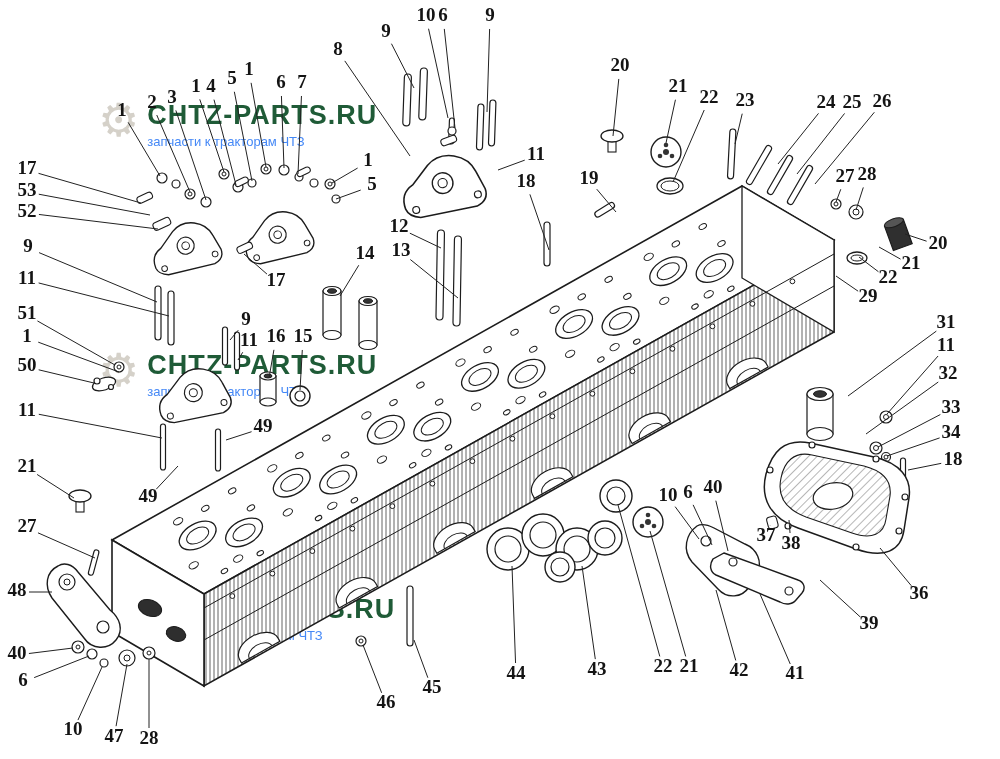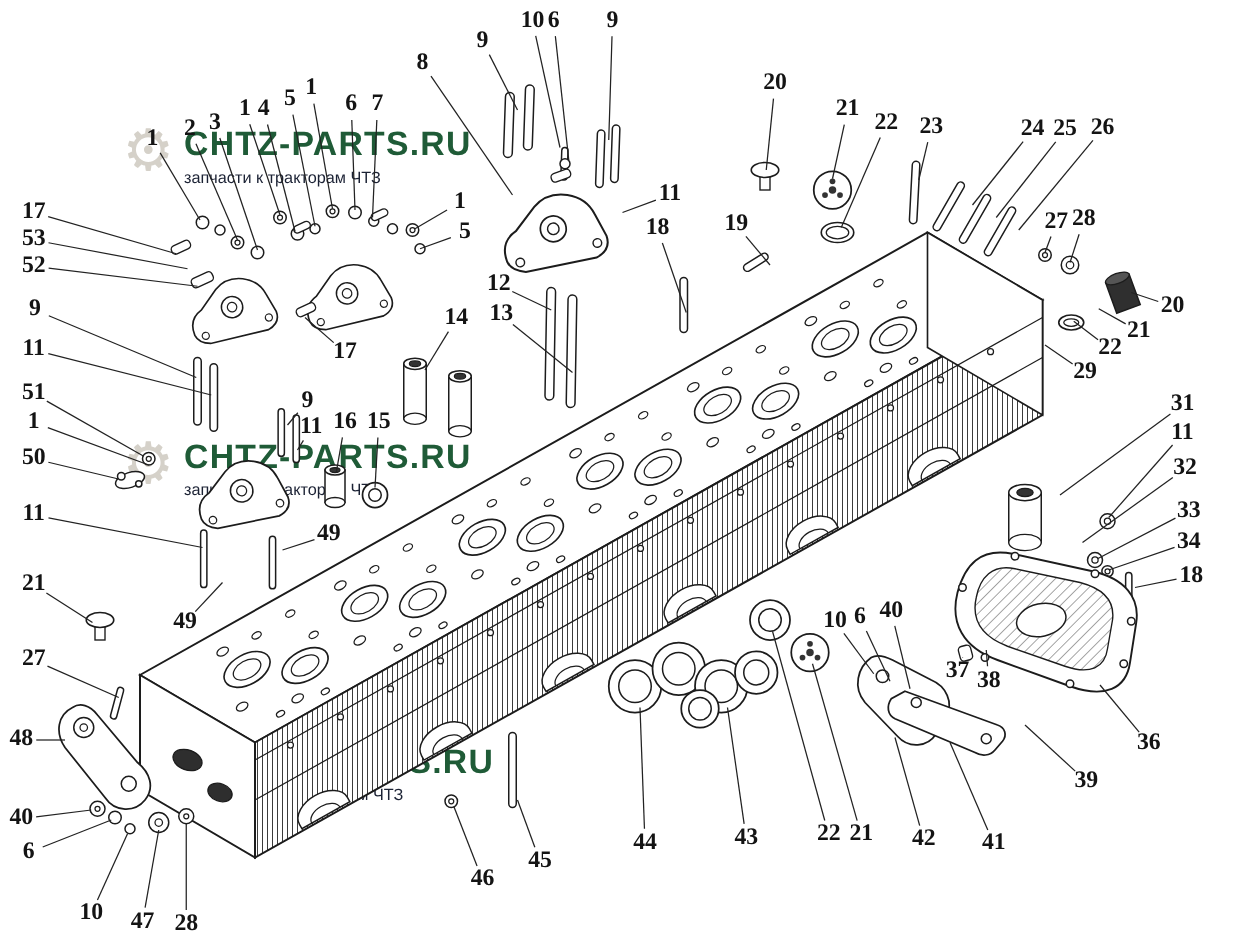--- a/index.html
+++ b/index.html
@@ -2,21 +2,21 @@
 <html><head>
 <meta charset="utf-8">
 <style>
   html,body{margin:0;padding:0;background:#fff;}
   .stage{position:relative;width:1000px;height:759px;background:#ffffff;overflow:hidden;
          font-family:"Liberation Sans",sans-serif;}
   .wm{position:absolute;display:flex;align-items:flex-start;gap:8px;z-index:0;opacity:.95;}
   .wm .gear{font-family:"DejaVu Sans",sans-serif;font-size:46px;line-height:.9;color:#d3cfc7;}
   .wm-text{display:flex;flex-direction:column;}
   .wm-site{font-weight:700;font-size:27px;letter-spacing:1px;color:#14532d;}
-  .wm-slogan{font-size:13px;color:#0f172a;margin-top:3px;}
+  .wm-slogan{font-size:13px;color:#3b82f6;margin-top:3px;}
   .wm1{left:98px;top:100px}
   .wm2{left:98px;top:350px}
   .wm3{left:116px;top:594px}
   svg.diagram{position:absolute;left:0;top:0;z-index:1;}
 </style>
 </head>
 <body>
 
 <div class="stage">
 

